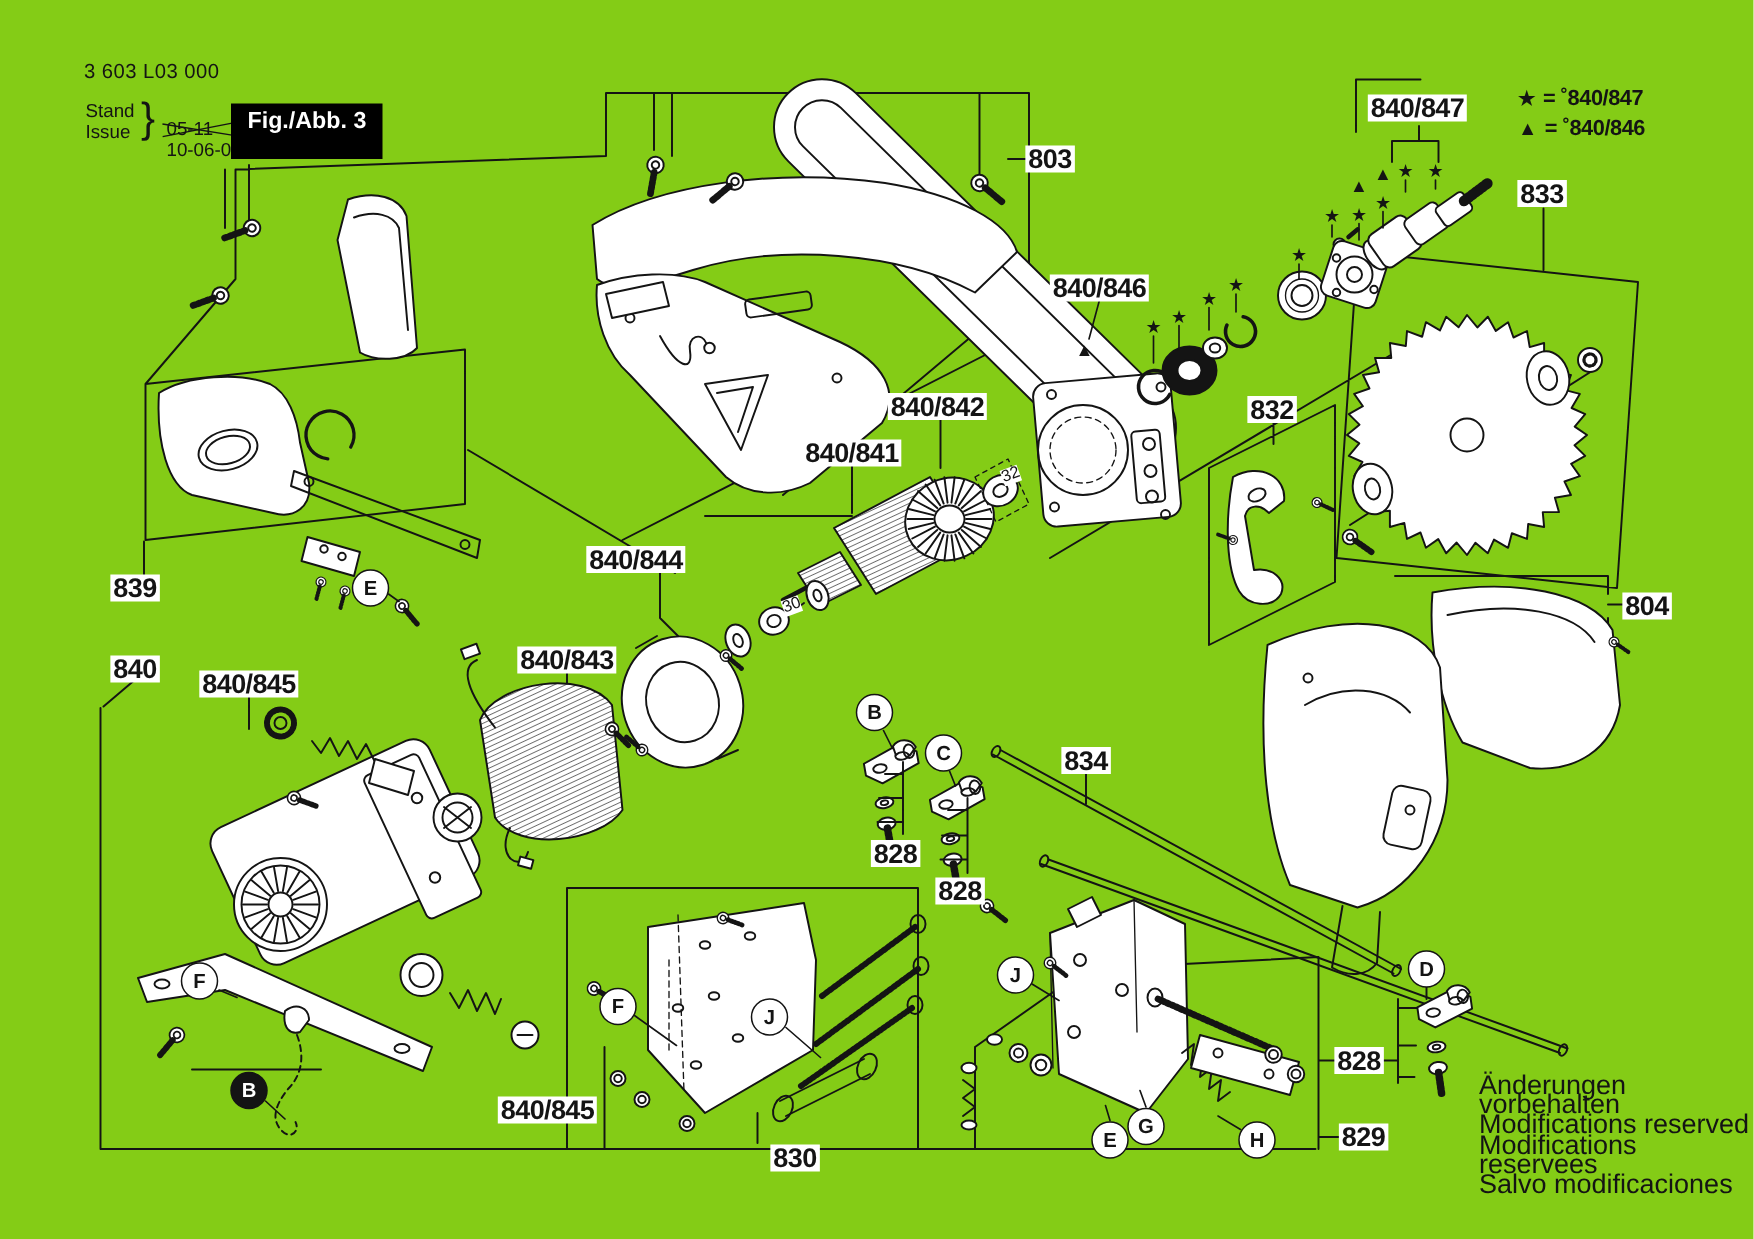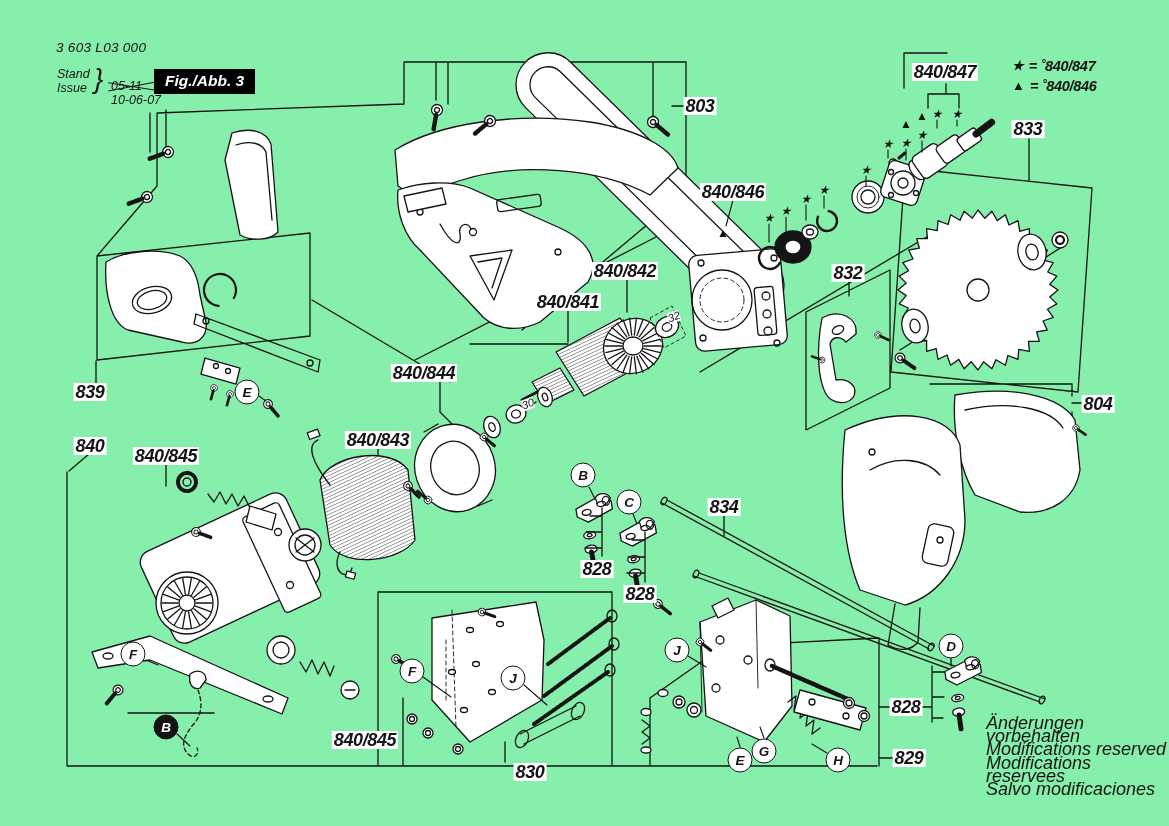--- a/index.html
+++ b/index.html
@@ -1,28 +1,28 @@
 <!DOCTYPE html>
 <html><head>
 <meta charset="utf-8">
 <style>
   html,body{margin:0;padding:0;background:#fff;font-family:"Liberation Sans",sans-serif;}
-  #stage{position:relative;width:1169px;height:826px;background:#86efac;color:#141414;overflow:hidden;font-style:italic;}
+  #stage{position:relative;width:1169px;height:826px;background:#84cc16;color:#141414;overflow:hidden;}
   #art{position:absolute;left:0;top:0;}
   .abs{position:absolute;}
   
   #part-number{left:56px;top:40px;font-size:13.5px;letter-spacing:0.3px;}
   #stand-issue{left:57px;top:68px;font-size:12.5px;line-height:13.5px;}
   #brace{left:94px;top:63px;font-size:28px;font-weight:400;}
   #dates{left:111px;top:68px;font-size:12.5px;line-height:13.5px;}
   .xstrike{position:relative;display:inline-block;margin-top:12px;}
   .xstrike::before,.xstrike::after{content:'';position:absolute;left:-3px;right:-14px;top:46%;border-top:1.6px solid #141414;}
   .xstrike::before{transform:rotate(9deg);}
   .xstrike::after{transform:rotate(-11deg);}
-  #fig-box{left:154px;top:69px;background:#000;color:#fff;font-weight:bold;font-size:15.5px;padding:3px 11px 4px;}
+  #fig-box{left:154px;top:69px;background:#000;color:#fff;font-weight:bold;font-size:15.5px;padding:3px 11px 16px;}
   
   #legend{left:1012px;top:56px;font-size:15px;font-weight:bold;}
   .legend-row{display:flex;gap:5px;line-height:20px;align-items:center;}
   .legend-marker{font-size:13px;}
   .legend-note{font-size:14.5px;letter-spacing:-0.3px;}
   #footer{left:986px;top:717px;font-size:18px;line-height:13.2px;}
   
   .plabel{position:absolute;transform:translate(-50%,-50%);font-weight:bold;font-size:18px;line-height:1;letter-spacing:-0.4px;background:#fff;padding:0 2px;white-space:nowrap;}
   .callout{position:absolute;width:23px;height:23px;border:1.9px solid #141414;border-radius:50%;background:#fff;font-size:13.5px;font-weight:bold;display:flex;align-items:center;justify-content:center;transform:translate(-50%,-50%);}
   .callout.filled{background:#141414;color:#fff;}

